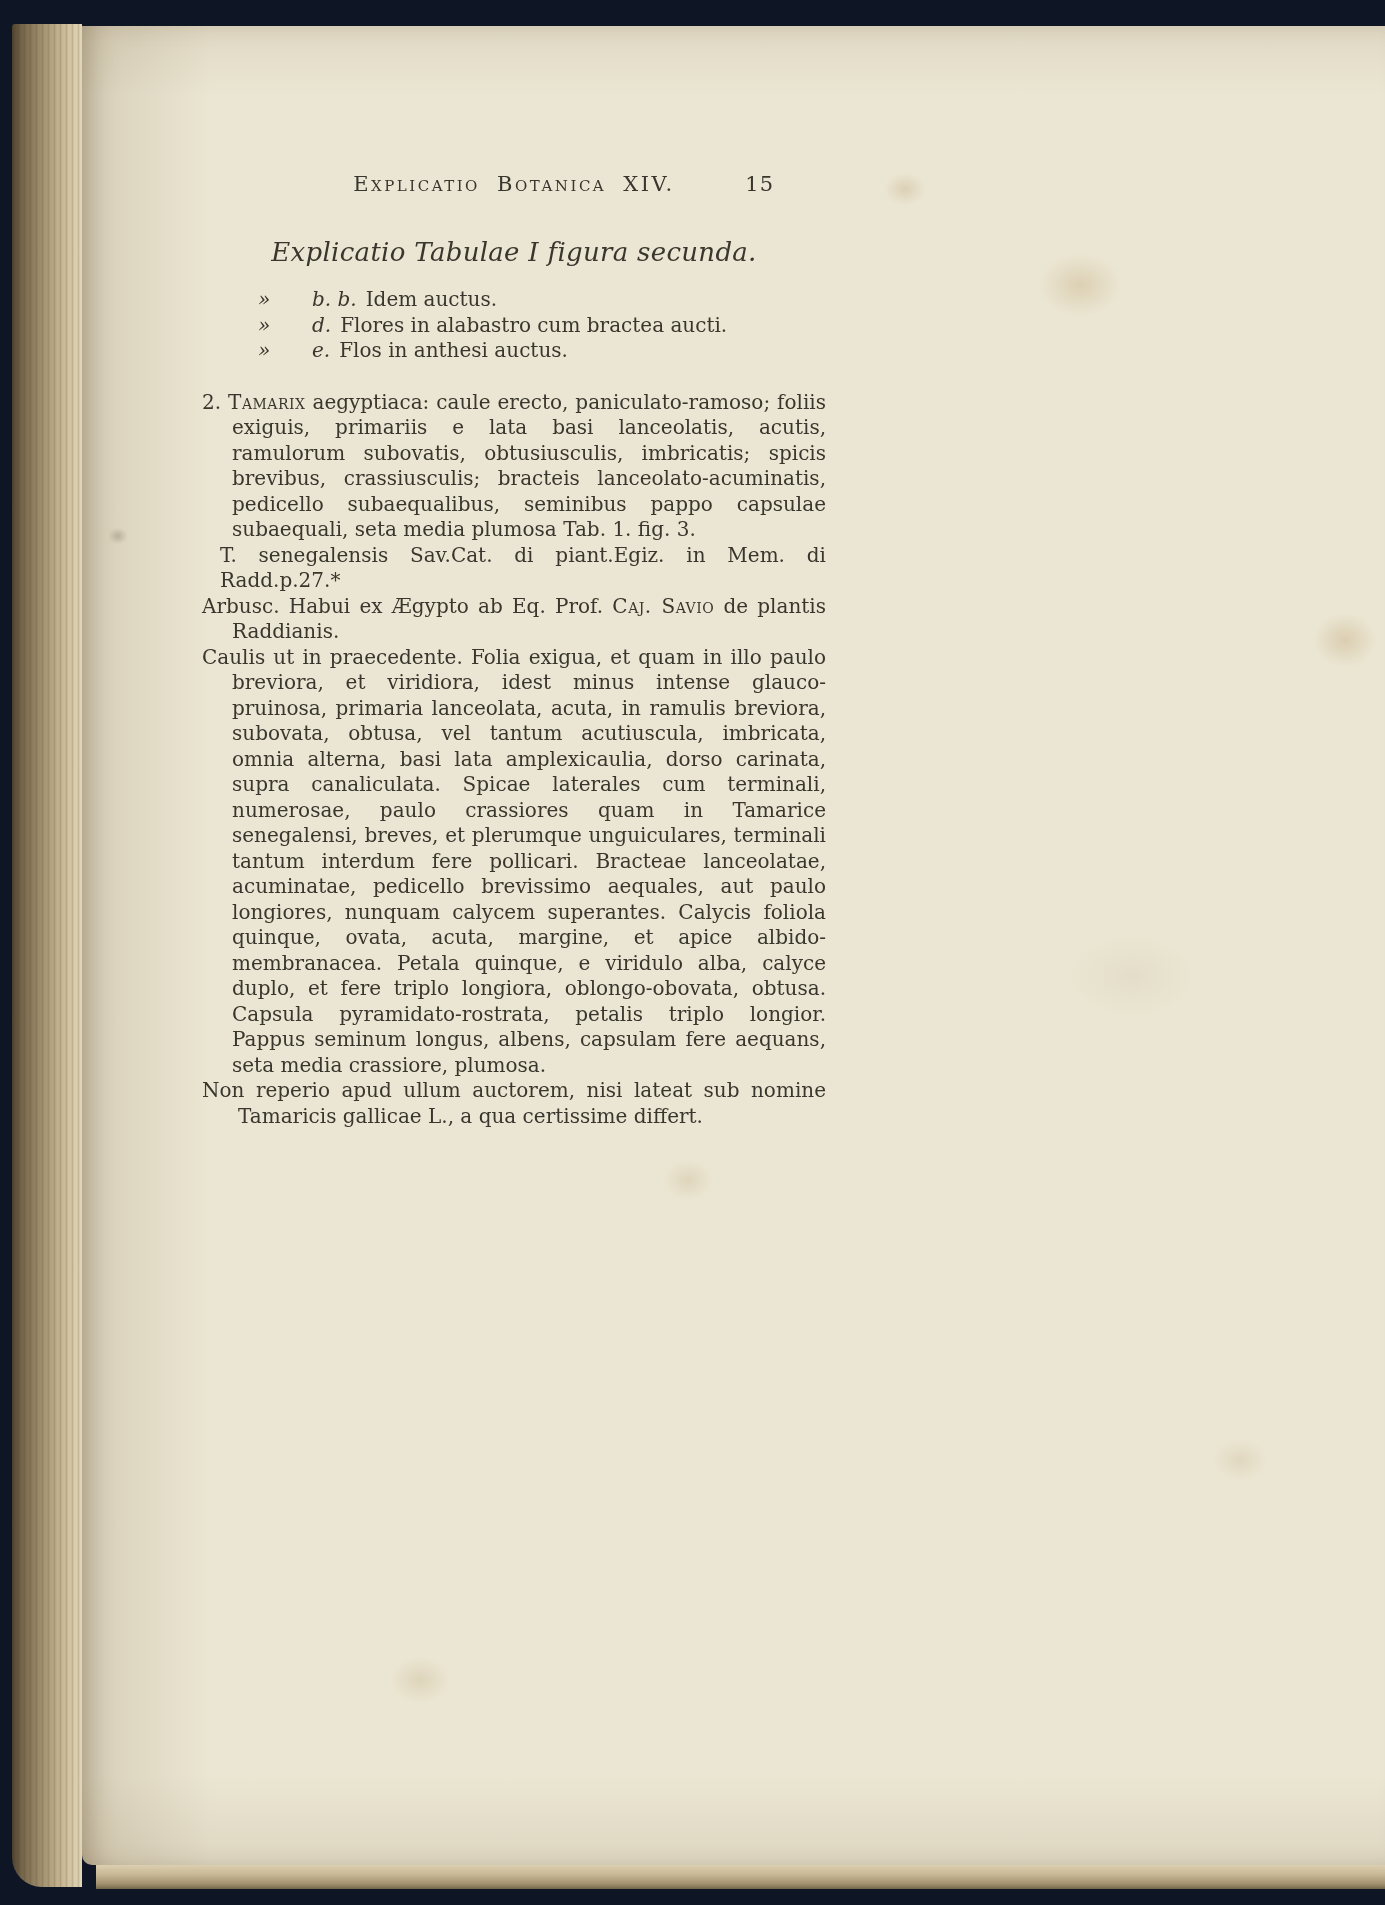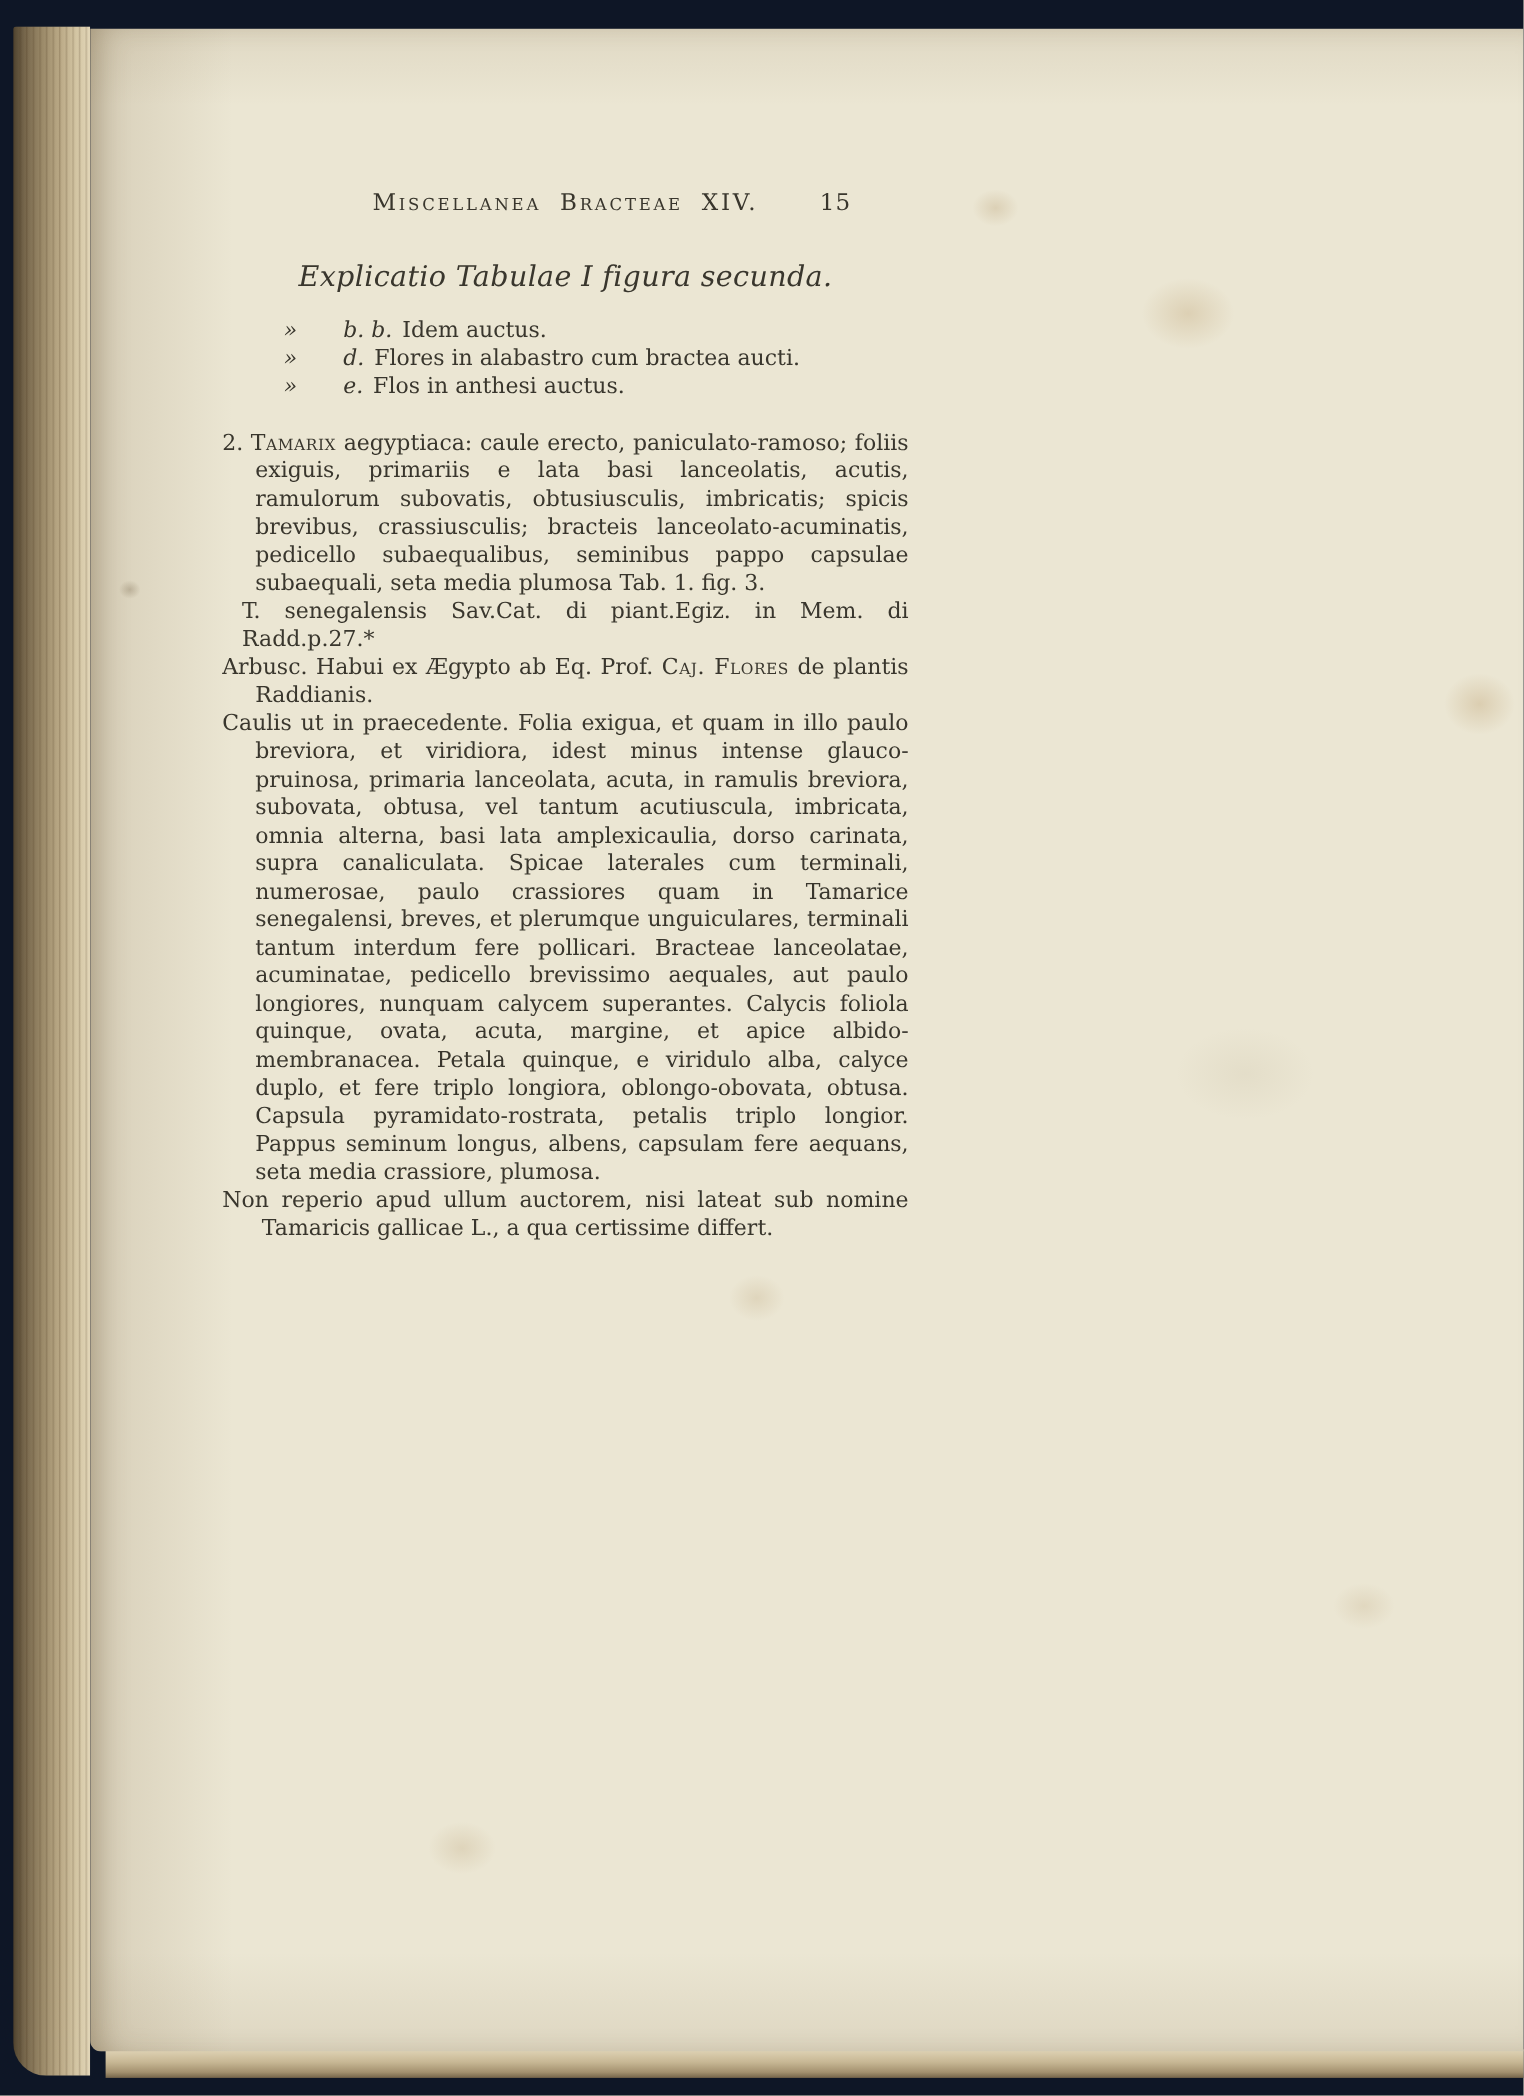--- a/index.html
+++ b/index.html
@@ -77,40 +77,40 @@
 </head>
 <body>
 
 <div class="book-edge"></div>
 <div class="page-bottom-edge"></div>
 
 <div class="page">
   <div class="text-block">
 
     <div class="running-head">
-      <span>Miscellanea Bracteae XIV.</span>
+      <span>Explicatio Botanica XIV.</span>
       <span class="page-number">15</span>
     </div>
 
     <div class="section-title">Explicatio Tabulae I figura secunda.</div>
 
     <div class="fig-list">
       <div class="fig-row">
         <span class="fig-prefix">»</span><span class="fig-letter">b. b.</span><span class="fig-text">Idem auctus.</span>
       </div>
       <div class="fig-row">
         <span class="fig-prefix">»</span><span class="fig-letter">d.</span><span class="fig-text">Flores in alabastro cum bractea aucti.</span>
       </div>
       <div class="fig-row">
         <span class="fig-prefix">»</span><span class="fig-letter">e.</span><span class="fig-text">Flos in anthesi auctus.</span>
       </div>
     </div>
 
     <div class="paras">
       <p class="para p-hang30"><span>2. </span><span class="sc">Tamarix</span><span> </span><span class="i">aegyptiaca:</span><span> caule erecto, paniculato-ramoso; foliis exiguis, primariis e lata basi lanceolatis, acutis, ramulorum subovatis, obtusiusculis, imbricatis; spicis brevibus, crassiusculis; bracteis lanceolato-acuminatis, pedicello subaequalibus, seminibus pappo capsulae subaequali, seta media plumosa </span><span class="i">Tab.</span><span> 1. </span><span class="i">fig.</span><span> 3.</span></p>
       <p class="para p-indent"><span>T. senegalensis </span><span class="i">Sav.Cat. di piant.Egiz. in Mem. di Radd.p.</span><span>27.*</span></p>
-      <p class="para p-hang30"><span class="i">Arbusc.</span><span> Habui ex Ægypto ab Eq. Prof. </span><span class="sc">Caj. Flores</span><span> de plantis Raddianis.</span></p>
+      <p class="para p-hang30"><span class="i">Arbusc.</span><span> Habui ex Ægypto ab Eq. Prof. </span><span class="sc">Caj. Savio</span><span> de plantis Raddianis.</span></p>
       <p class="para p-hang30"><span>Caulis ut in praecedente. Folia exigua, et quam in illo paulo breviora, et viridiora, idest minus intense glauco-pruinosa, primaria lanceolata, acuta, in ramulis breviora, subovata, obtusa, vel tantum acutiuscula, imbricata, omnia alterna, basi lata amplexicaulia, dorso carinata, supra canaliculata. Spicae laterales cum terminali, numerosae, paulo crassiores quam in </span><span class="i">Tamarice senegalensi</span><span>, breves, et plerumque unguiculares, terminali tantum interdum fere pollicari. Bracteae lanceolatae, acuminatae, pedicello brevissimo aequales, aut paulo longiores, nunquam calycem superantes. Calycis foliola quinque, ovata, acuta, margine, et apice albido-membranacea. Petala quinque, e viridulo alba, calyce duplo, et fere triplo longiora, oblongo-obovata, obtusa. Capsula pyramidato-rostrata, petalis triplo longior. Pappus seminum longus, albens, capsulam fere aequans, seta media crassiore, plumosa.</span></p>
       <p class="para p-hang36"><span>Non reperio apud ullum auctorem, nisi lateat sub nomine </span><span class="i">Tamaricis gallicae</span><span> L., a qua certissime differt.</span></p>
     </div>
 
   </div>
 </div>
 
 </body></html>

